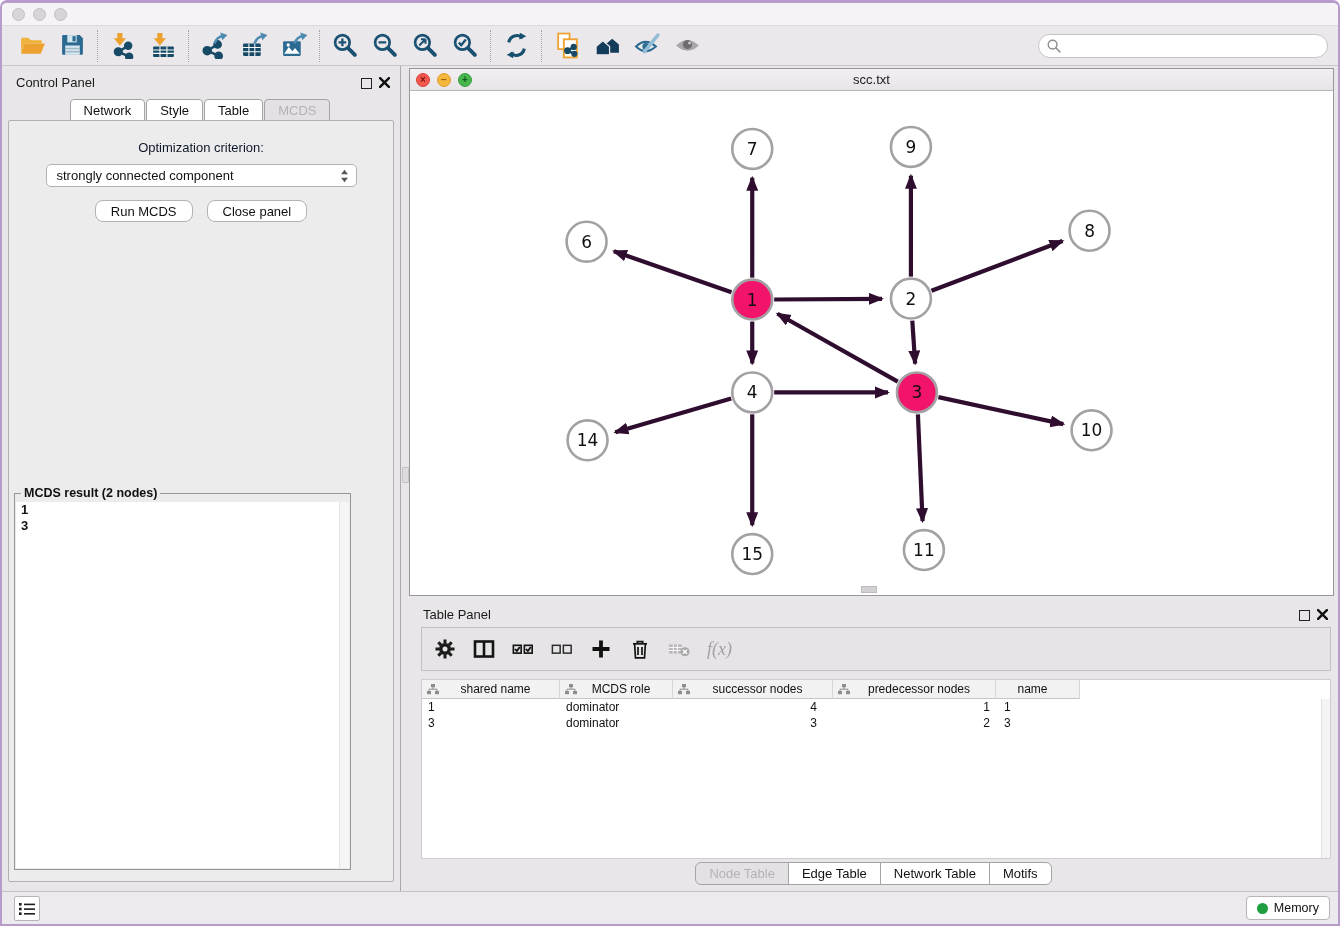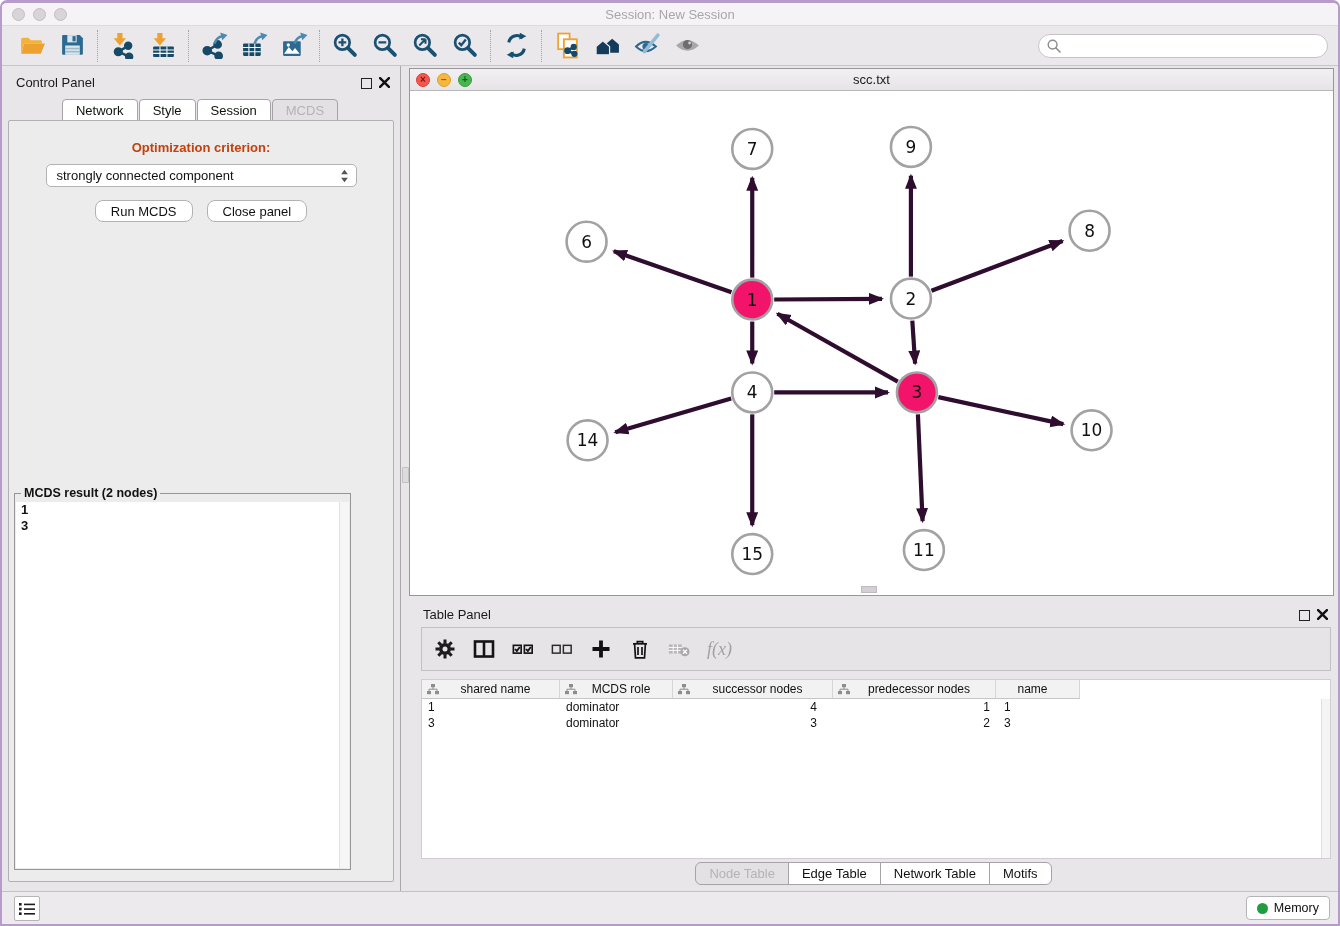--- a/index.html
+++ b/index.html
@@ -36,21 +36,21 @@
   .tabs-row { position:absolute; left:0; top:33px; width:100%; display:flex; justify-content:center; }
   .tab { background:#fff; border:1px solid #a5a3a5; margin-left:-1px; padding:3px 13px 3px;
          font-size:13px; color:#111; white-space:nowrap; }
   .tab:first-child { border-radius:5px 0 0 0; margin-left:0; }
   .tab:last-child { border-radius:0 5px 0 0; }
   .tab.active-disabled { background:#e3e1e3; color:#b5b3b5; }
   .tabs-row .tab { border-radius:4px 4px 0 0; margin-right:2px; }
 
   .cp-inner { position:absolute; left:6px; right:6px; top:54px; bottom:9px; background:#ececec;
               border:1px solid #b2b0b2; border-radius:2px; }
-  .crit-label { margin-top:19px; text-align:center; font-size:13px; color:#c2410c;font-weight:bold; }
+  .crit-label { margin-top:19px; text-align:center; font-size:13px; color:#0f172a; }
   .dropdown { position:relative; width:311px; height:23px; margin:9px auto 0; background:#fff;
               border:1px solid #b4b2b4; border-radius:5px; font-size:13px; color:#111;
               display:flex; align-items:center; padding-left:10px; }
   .dropdown .arrows { position:absolute; right:7px; top:4px; }
   .btn-row { display:flex; justify-content:center; gap:14px; margin-top:13px; }
   .mac-btn { background:#fff; border:1px solid #b4b2b4; border-radius:8px; height:22px;
              padding:0 15px; font-size:13px; color:#111; display:flex; align-items:center; }
 
   .result-box { position:absolute; left:5px; width:337px; top:372px; bottom:11px;
                 border:1px solid #979597; background:#ececec;font-weight:bold; }
@@ -111,21 +111,20 @@
 <body>
 
 <div id="page">
 
   <div class="mac-titlebar">
     <div class="mac-lights">
       <div class="mac-light"></div>
       <div class="mac-light"></div>
       <div class="mac-light"></div>
     </div>
-    <div class="mac-title">Session: New Session</div>
   </div>
 
   <div class="toolbar" id="main-toolbar">
 
     <div class="tb-btn">
         <svg viewBox="0 0 26 26">
           <path d="M2 20V7a1.5 1.5 0 0 1 1.5-1.5H9l2.5 2.5H21a1 1 0 0 1 1 1V11H5z" fill="#f2b33d"></path>
           <path d="M5 11h20l-4 10H2z" fill="#eda22f"></path>
         </svg>
       </div>
@@ -276,21 +275,21 @@
         <div class="close-ic">
           <svg viewBox="0 0 10 10">
               <path d="M1 1l8 8M9 1l-8 8" stroke="#111" stroke-width="2.2" stroke-linecap="round"></path>
             </svg>
         </div>
       </div>
     </div>
     <div class="tabs-row" id="control-tabs">
         <div class="tab">Network</div>
         <div class="tab">Style</div>
-        <div class="tab">Session</div>
+        <div class="tab">Table</div>
         <div class="tab active-disabled">MCDS</div>
       </div>
     <div class="cp-inner">
       <div class="crit-label">Optimization criterion:</div>
       <div class="dropdown">
         <span>strongly connected component</span>
         <span class="arrows">
           <svg width="9" height="14" viewBox="0 0 8 12">
             <path d="M4 0.5L7 4.5H1z" fill="#555"></path>
             <path d="M4 11.5L1 7.5H7z" fill="#555"></path>

